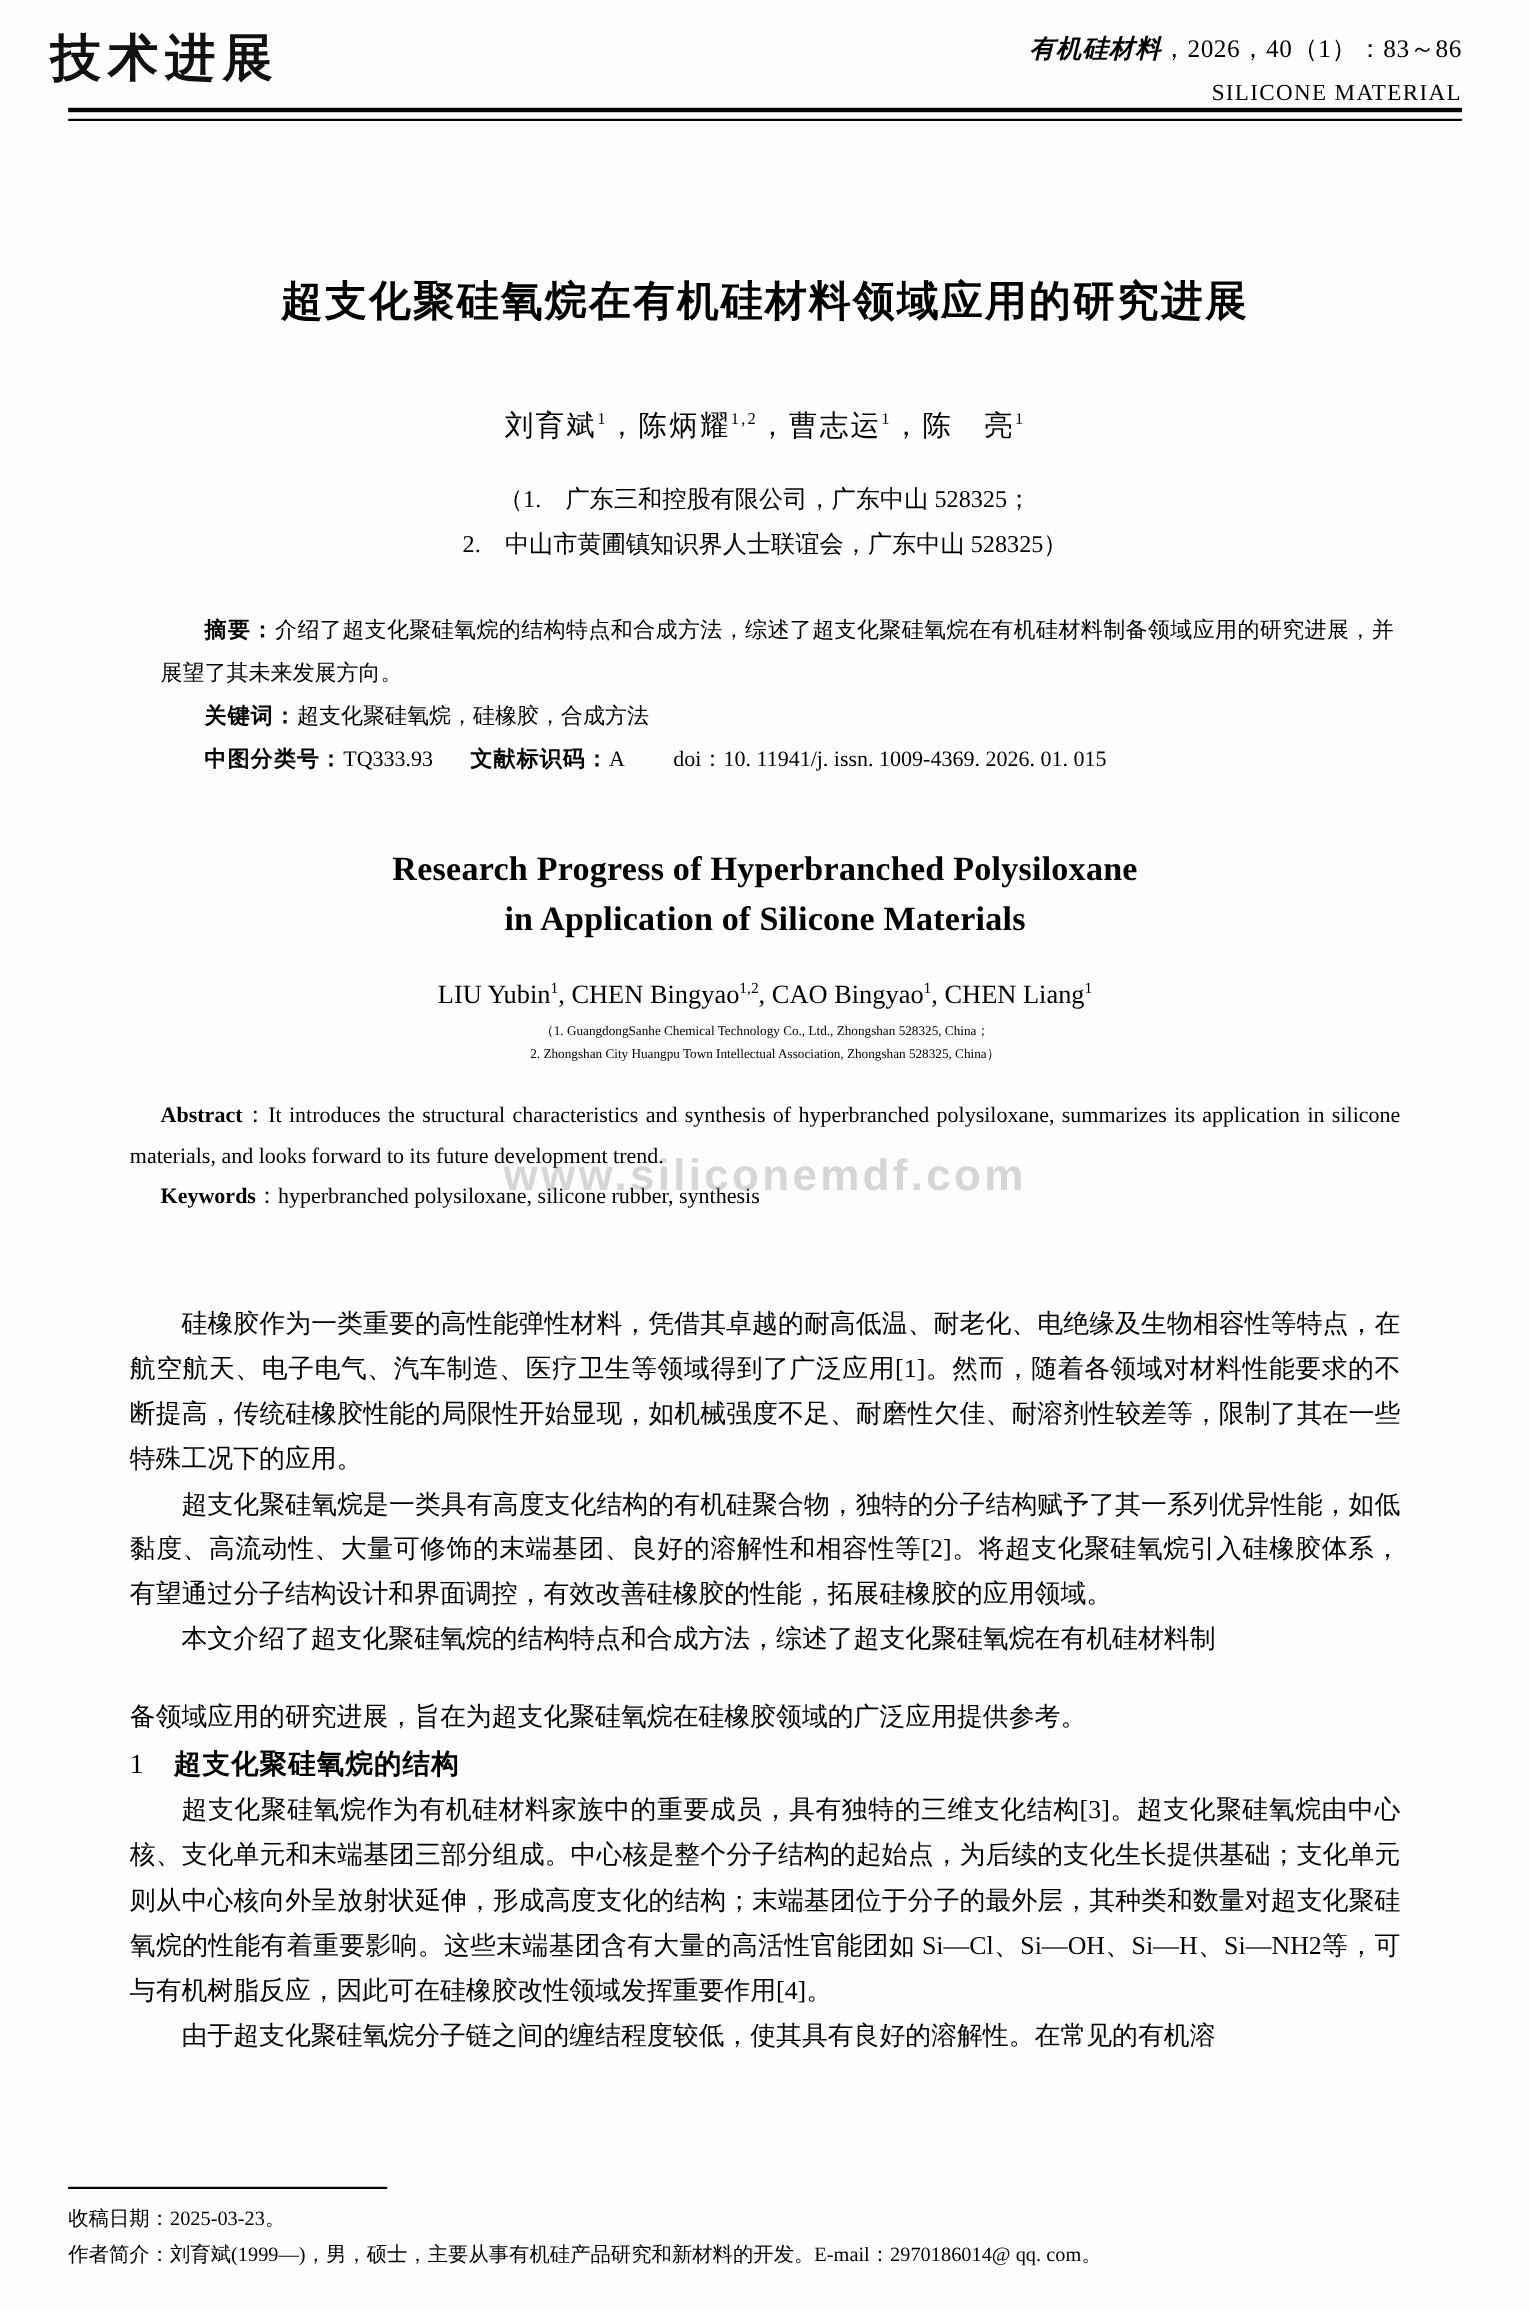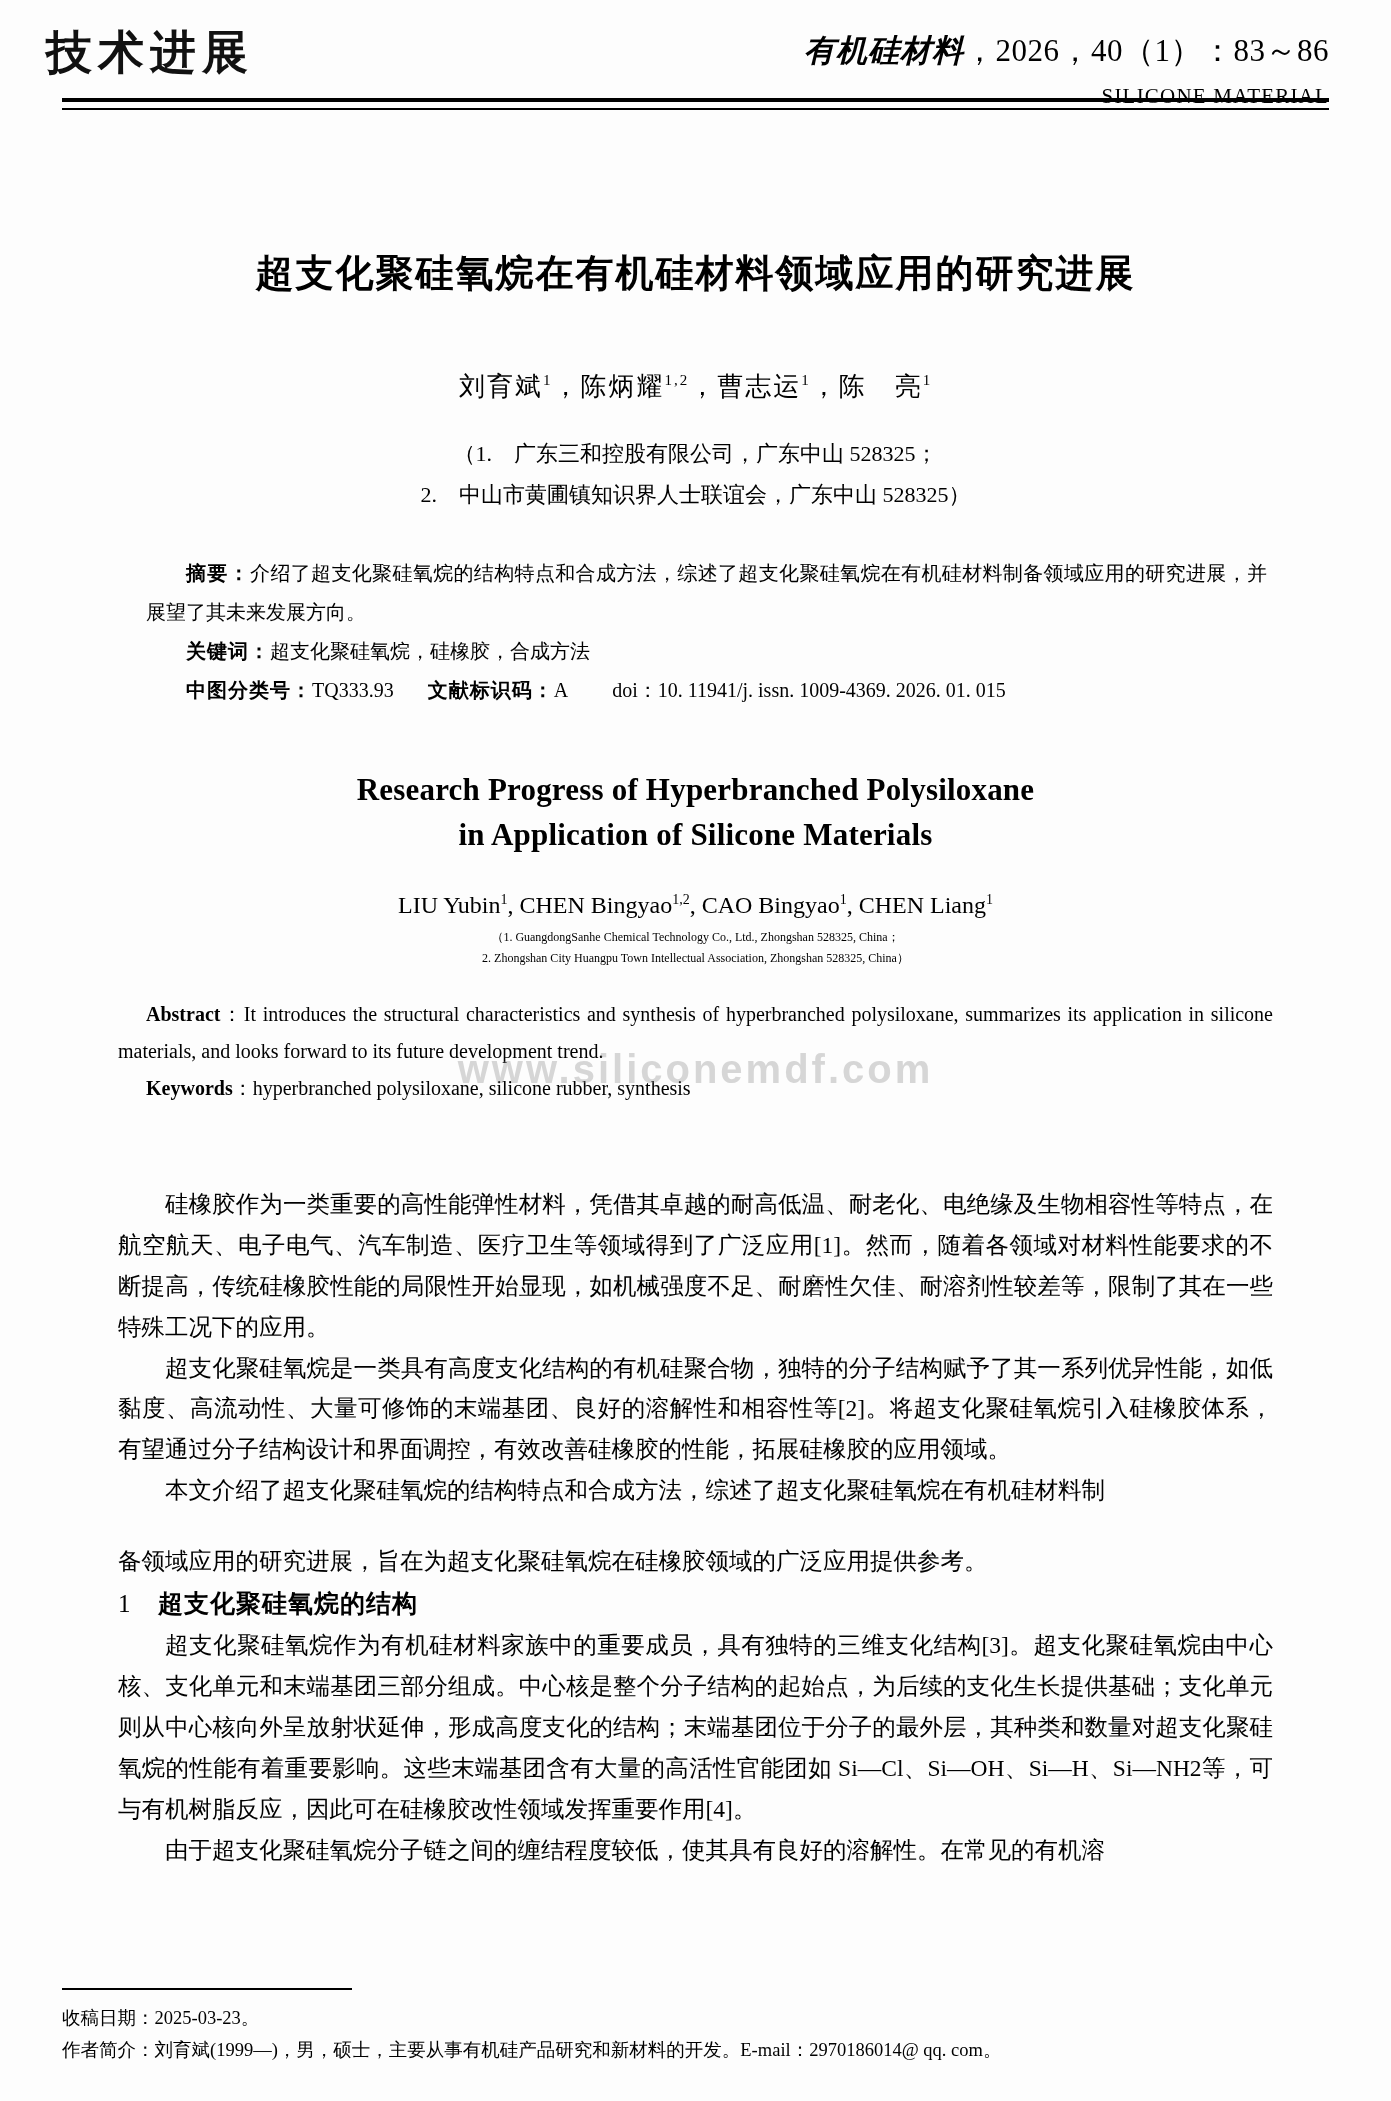--- a/index.html
+++ b/index.html
@@ -37,21 +37,21 @@
     color: #111;
   }
   .masthead-right {
     position: absolute;
     right: 62px;
     top: 28px;
     text-align: right;
     line-height: 1.5;
   }
   .journal-line {
-    font-size: 31px;
+    font-size: 23px;
     letter-spacing: 0.5px;
     white-space: nowrap;
   }
   .journal-cn {
     font-weight: 700;
     font-style: italic;
     letter-spacing: 1px;
   }
   .journal-en {
     font-size: 21px;

